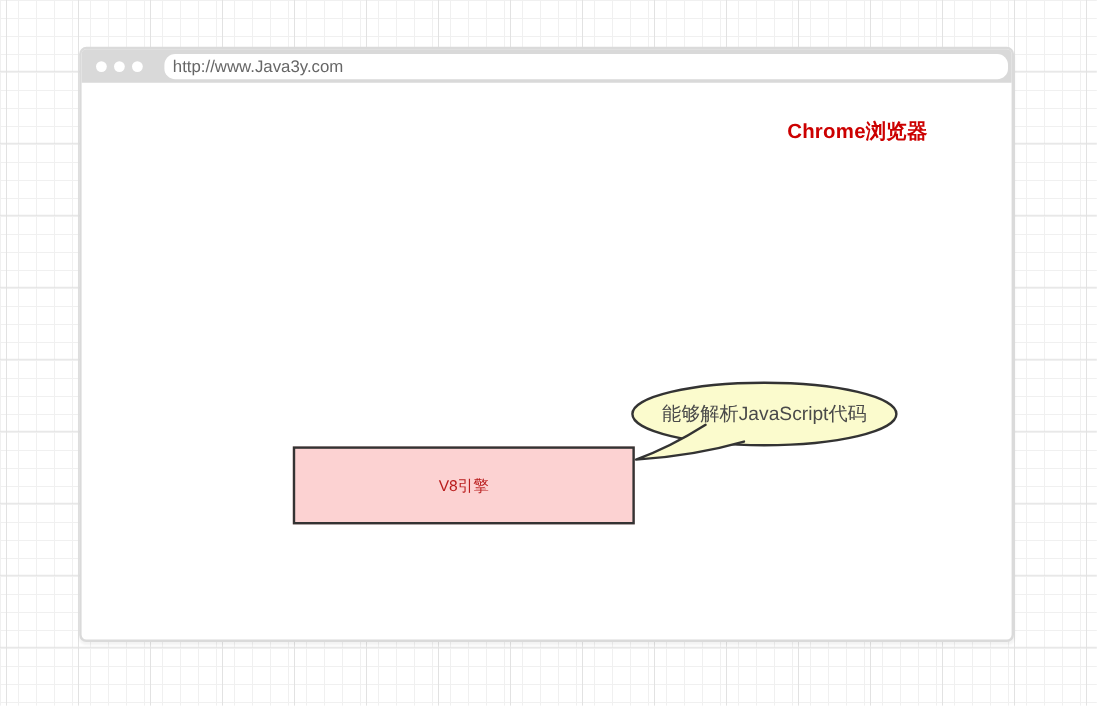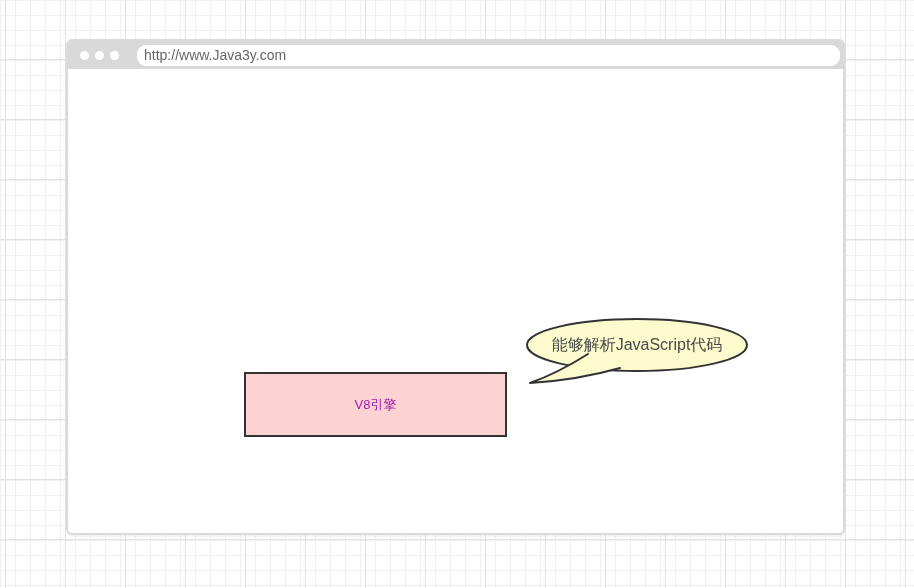--- a/index.html
+++ b/index.html
@@ -64,28 +64,28 @@
     left: 588px;
     font-size: 17px;
     font-weight: bold;
     color: #cc0000;
     letter-spacing: 0.2px;
   }
 
   .engine-box {
     position: absolute;
     left: 176px; top: 331px;
-    width: 263px; height: 65px;
+    width: 285px; height: 65px;
     background: #fcd2d2;
     border: 2px solid #333333;
     display: flex;
     align-items: center;
     justify-content: center;
     font-size: 13px;
-    color: #a21caf;
+    color: #b91c1c;
   }
 
   .bubble-svg {
     position: absolute;
     left: 450px; top: 270px;
     width: 240px; height: 80px;
     overflow: visible;
   }
   .bubble-shape { fill: #fbfbcd; stroke: #333333; stroke-width: 2; }
   .bubble-tail  { fill: #fbfbcd; stroke: #333333; stroke-width: 2; stroke-linejoin: round; stroke-linecap: round; }
@@ -112,20 +112,21 @@
 
     <div class="titlebar">
       <div class="dots">
         <span class="dot"></span>
         <span class="dot"></span>
         <span class="dot"></span>
       </div>
       <input class="url-input" type="text" value="http://www.Java3y.com" style="">
     </div>
 
+    <div class="browser-label">Chrome浏览器</div>
 
     <div class="engine-box">
       <span>V8引擎</span>
     </div>
 
     <svg class="bubble-svg" viewBox="0 0 240 80">
       <ellipse class="bubble-shape" cx="119" cy="34" rx="110" ry="26"></ellipse>
       <path class="bubble-tail" d="M 70 43 Q 40 62 12 72 Q 60 69 102 57"></path>
     </svg>
 

